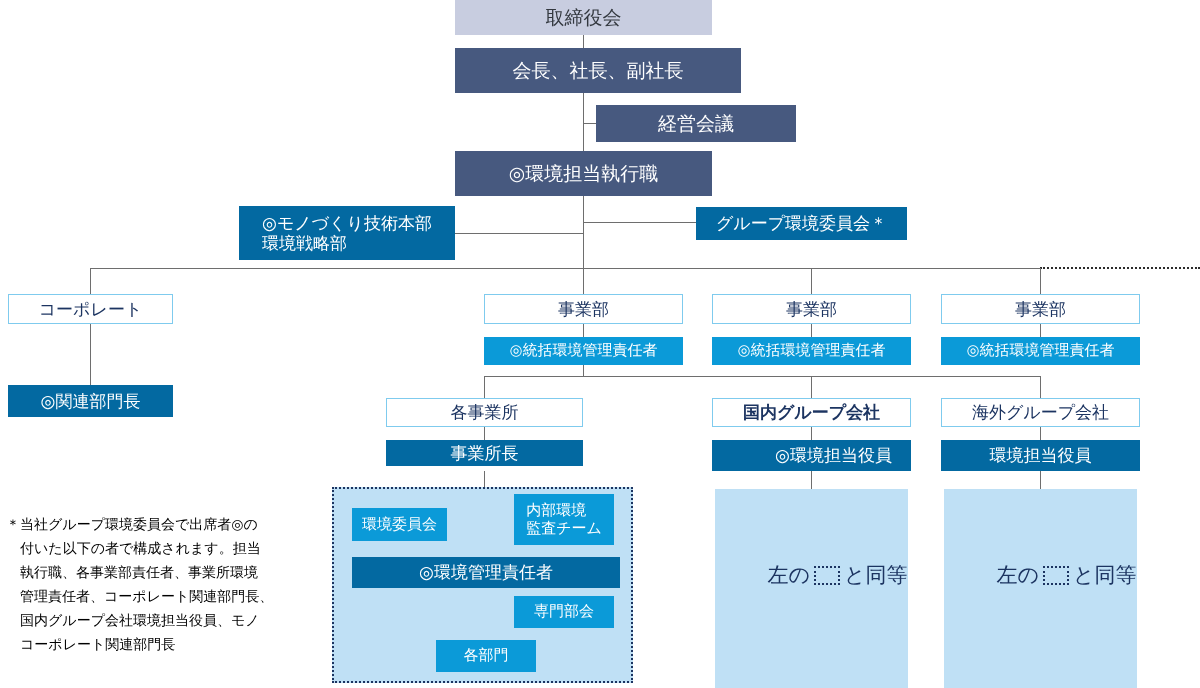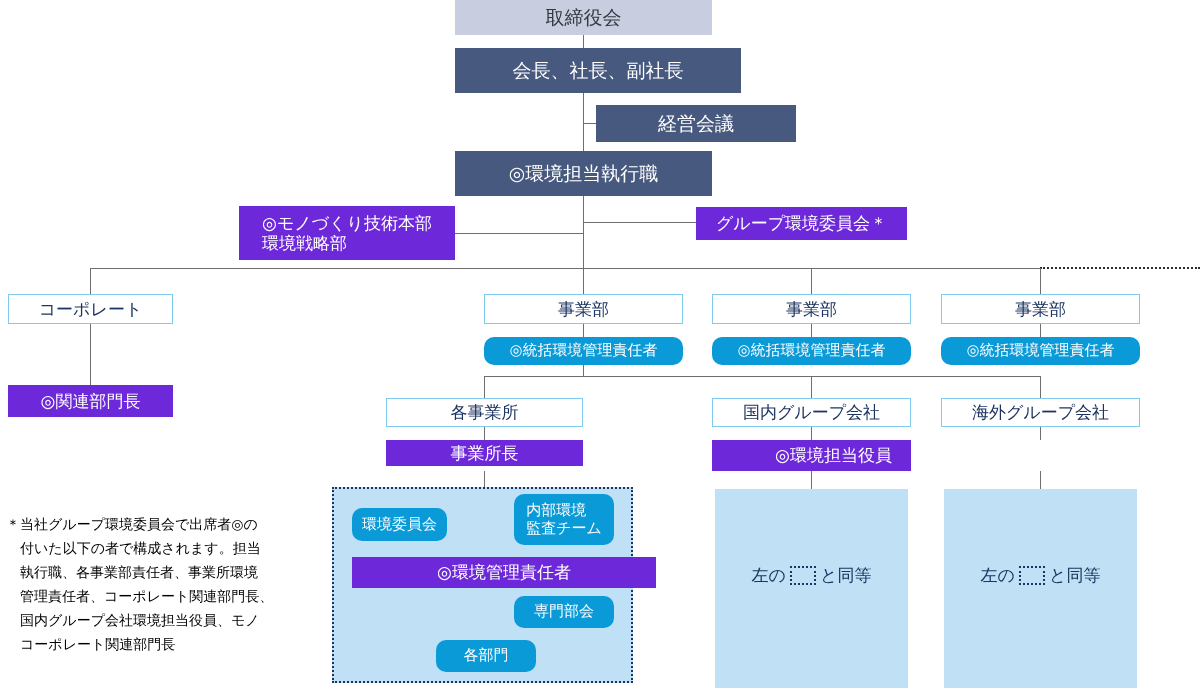--- a/index.html
+++ b/index.html
@@ -33,49 +33,49 @@
     background: #c8cde0;
     color: #33383f;
     font-size: 19px;
   }
   .b-navy {
     background: #47597f;
     color: #ffffff;
     font-size: 19px;
   }
   .b-blue {
-    background: #6d28d9;
+    background: #0369a1;
     color: #ffffff;
     font-size: 17px;
   }
   .b-blue-sm {
     background: #0b9ad8;
     color: #ffffff;
     font-size: 15px;
-    border-radius: 10px;
   }
   .b-white {
     background: #ffffff;
     color: #1c3461;
     border: 1px solid #7fcbee;
     font-size: 17px;
   }
   .panel {
     position: absolute;
     background: #bfe0f5;
     z-index: 1;
   }
   .panel-label {
     position: absolute;
     display: flex;
     align-items: center;
     justify-content: center;
     color: #1c3461;
-    font-size: 17px;
+    font-size: 21px;
     z-index: 4;
+    padding-left: 26px;
   }
   .dotbox {
     position: absolute;
     box-sizing: border-box;
     background: #bfe0f5;
     border: 2px dotted #1c3461;
     z-index: 2;
   }
   
   .dot-glyph {
@@ -210,30 +210,31 @@
   <div class="box b-white" style="left:941px; top:294px; width:199px; height:30px;">事業部</div>
   <div class="box b-blue-sm" style="left:941px; top:337px; width:199px; height:28px;">◎統括環境管理責任者</div>
 
   <div class="box b-white" style="left:386px; top:398px; width:197px; height:29px;">各事業所</div>
   <div class="box b-blue" style="left:386px; top:440px; width:197px; height:26px;">事業所長</div>
 
   <div class="box b-blue-sm" style="left:352px; top:508px; width:95px; height:33px;">環境委員会</div>
   <div class="box b-blue-sm" style="left:514px; top:494px; width:100px; height:51px;">内部環境
 監査チーム</div>
 
-  <div class="box b-blue" style="left:352px; top:557px; width:304px; height:31px;">◎環境管理責任者</div>
+  <div class="box b-blue" style="left:352px; top:557px; width:268px; height:31px;">◎環境管理責任者</div>
 
   <div class="box b-blue-sm" style="left:514px; top:596px; width:100px; height:32px;">専門部会</div>
 
   <div class="box b-blue-sm" style="left:436px; top:640px; width:100px; height:32px;">各部門</div>
 
-  <div class="box b-white" style="left:712px; top:398px; width:199px; height:29px;">国内グループ会社</div>
+  <div class="box b-white" style="left:712px; top:398px; width:199px; height:29px;font-weight:bold;">国内グループ会社</div>
   <div class="box b-blue" style="left:712px; top:440px; width:199px; height:31px;padding-left:44px;">◎環境担当役員</div>
 
   <div class="box b-white" style="left:941px; top:398px; width:199px; height:29px;">海外グループ会社</div>
+  <div class="box b-blue" style="left:941px; top:440px; width:199px; height:31px;">環境担当役員</div>
 
   <div class="footnote" style="left:6px; top:512px;">
     <span class="fn-line">＊当社グループ環境委員会で出席者◎の</span>
     <span class="fn-line ind">付いた以下の者で構成されます。担当</span>
     <span class="fn-line ind">執行職、各事業部責任者、事業所環境</span>
     <span class="fn-line ind">管理責任者、コーポレート関連部門長、</span>
     <span class="fn-line ind">国内グループ会社環境担当役員、モノ</span>
     <span class="fn-line ind">コーポレート関連部門長</span>
   </div>
 

